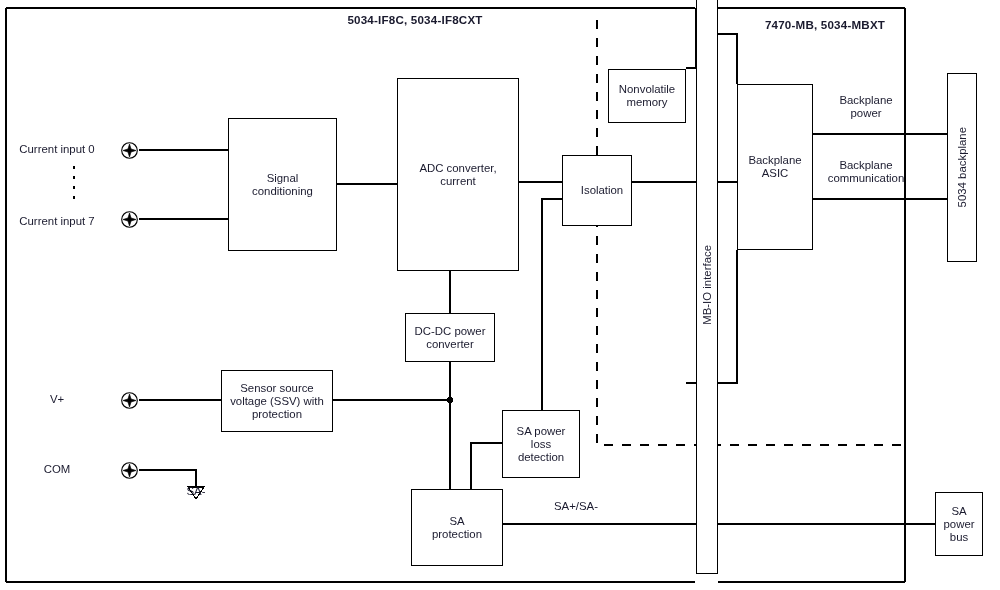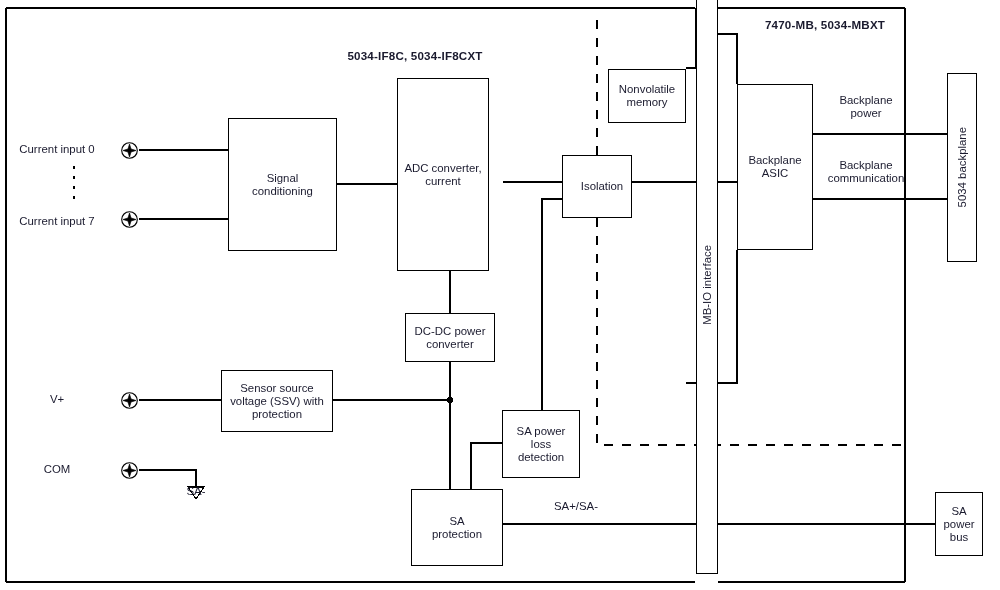--- a/index.html
+++ b/index.html
@@ -91,21 +91,21 @@
 
       <path d="M139,470 L196,470 L196,487"></path>
       <path d="M188,487 L204,487 L196,499 Z" fill="#fff"></path>
 
       <path d="M503,524 L696,524"></path>
       <path d="M717,524 L935,524"></path>
 
     </g>
   </svg>
 
-  <div class="title" style="left:180px;top:13px;width:470px;margin-top:36px;">5034-IF8C, 5034-IF8CXT</div>
+  <div class="title" style="left:180px;top:13px;width:470px;">5034-IF8C, 5034-IF8CXT</div>
   <div class="title" style="left:735px;top:18px;width:180px;">7470-MB, 5034-MBXT</div>
 
   <svg class="term" style="left:120px;top:141px;" viewBox="0 0 20 20">
     <circle cx="10" cy="10" r="8.2" fill="#fff" stroke="#000" stroke-width="1.2"></circle>
     <path d="M10,3.2 L11.6,8.4 L16.8,10 L11.6,11.6 L10,16.8 L8.4,11.6 L3.2,10 L8.4,8.4 Z" fill="#000" stroke="#000" stroke-width="0.7"></path>
   </svg>
   <svg class="term" style="left:120px;top:210px;" viewBox="0 0 20 20">
     <circle cx="10" cy="10" r="8.2" fill="#fff" stroke="#000" stroke-width="1.2"></circle>
     <path d="M10,3.2 L11.6,8.4 L16.8,10 L11.6,11.6 L10,16.8 L8.4,11.6 L3.2,10 L8.4,8.4 Z" fill="#000" stroke="#000" stroke-width="0.7"></path>
   </svg>
@@ -123,23 +123,23 @@
   <div class="lbl left" style="left:0px;top:393px;width:114px;">V+</div>
   <div class="lbl left" style="left:0px;top:463px;width:114px;">COM</div>
   <div class="lbl" style="left:166px;top:485px;width:60px;text-align:center;">SA-</div>
 
   <div class="lbl" style="left:818px;top:94px;width:96px;">Backplane<br>power</div>
   <div class="lbl" style="left:804px;top:159px;width:124px;">Backplane<br>communication</div>
   <div class="lbl" style="left:526px;top:500px;width:100px;">SA+/SA-</div>
 
   <div class="blk" style="left:228px;top:118px;width:109px;height:133px;">Signal<br>conditioning</div>
 
-  <div class="blk" style="left:397px;top:78px;width:92px;height:193px;">ADC converter,<br>current</div>
+  <div class="blk" style="left:397px;top:78px;width:122px;height:193px;">ADC converter,<br>current</div>
 
-  <div class="blk" style="left:562px;top:155px;width:70px;height:63px;padding-left:12px;">Isolation</div>
+  <div class="blk" style="left:562px;top:155px;width:70px;height:71px;padding-left:12px;">Isolation</div>
 
   <div class="blk" style="left:608px;top:41px;width:78px;height:54px;margin-top:28px;">Nonvolatile<br>memory</div>
 
   <div class="blk" style="left:696px;top:-4px;width:22px;height:578px;">
     <span class="vert">MB-IO interface</span>
   </div>
 
   <div class="blk" style="left:737px;top:84px;width:76px;height:166px;">Backplane<br>ASIC</div>
 
   <div class="blk" style="left:947px;top:73px;width:30px;height:189px;">

